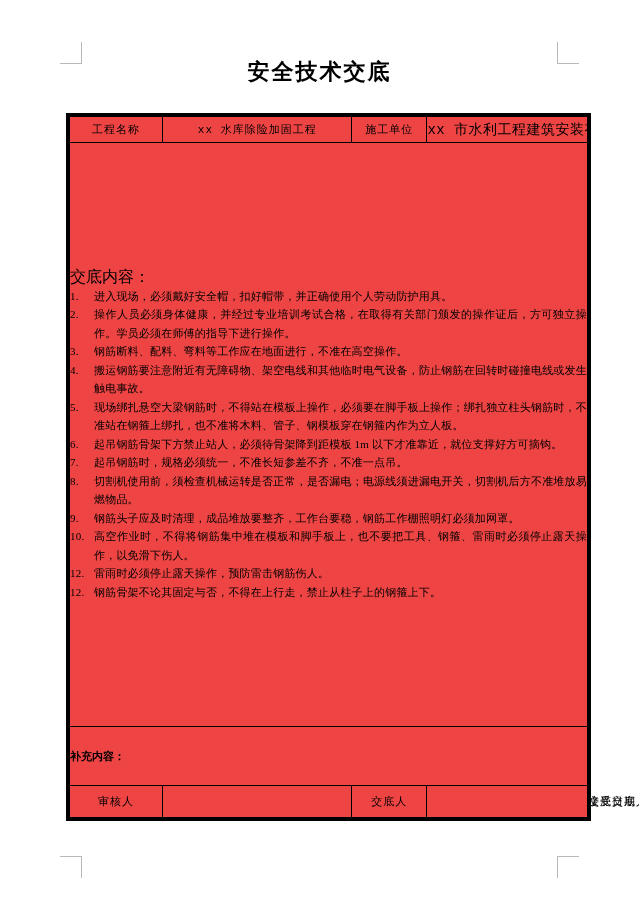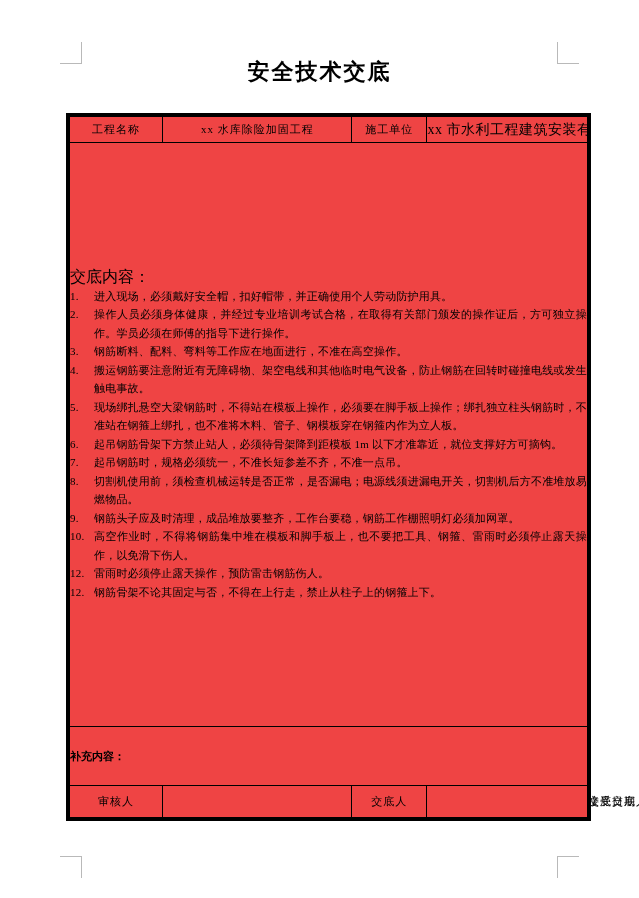--- a/index.html
+++ b/index.html
@@ -86,21 +86,21 @@
 
   
   .info-row td {
     height: 25px;
     text-align: center;
     letter-spacing: 1px;
     white-space: nowrap;
     overflow: hidden;
   }
   .info-label { font-size: 11px; }
-  .info-value { font-size: 11px; }
+  .info-value { font-size: 11px; font-family: Liberation Mono, monospace; }
   .info-value.small { font-size: 14px; letter-spacing: 0.5px; }
 
   
   .body-cell {
     height: 583px;
     vertical-align: top;
     padding: 6px 8px 4px 8px;
   }
   .body-heading {
     font-size: 16px;

